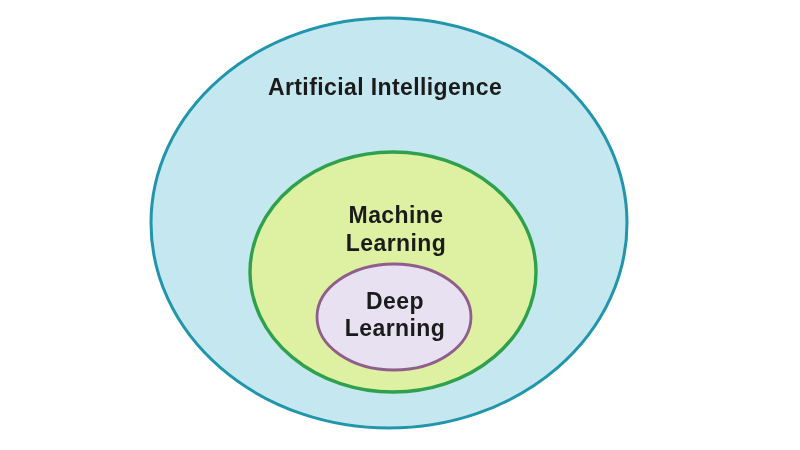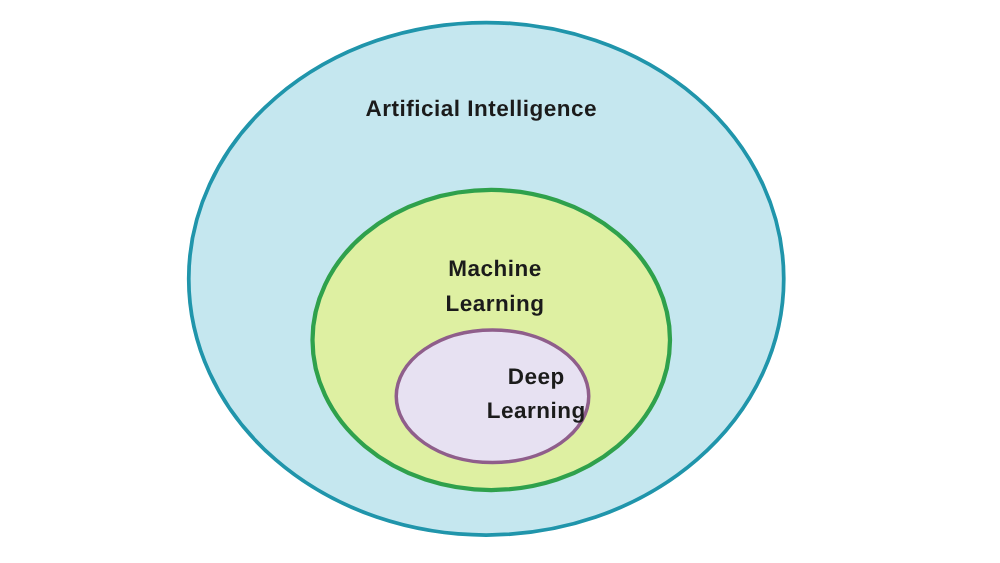--- a/index.html
+++ b/index.html
@@ -21,31 +21,31 @@
   .stage svg {
     position: absolute;
     left: 0;
     top: 0;
     display: block;
   }
   .set-label {
     position: absolute;
     transform: translate(-50%, -50%);
     font-weight: 700;
-    font-size: 18px;
+    font-size: 23px;
     line-height: 28px;
     letter-spacing: 0.4px;
     color: #1b1b1b;
     text-align: center;
     white-space: pre-line;
     user-select: none;
   }
   .label-ai { left: 385px; top: 87px; }
   .label-ml { left: 396px; top: 214px; margin-top: 15px; }
-  .label-dl { left: 395px; top: 315px; line-height: 27px; margin-left: 34px; }
+  .label-dl { left: 395px; top: 315px; line-height: 27px; }
 </style>
 </head>
 <body>
 
 <div class="stage">
 
   <svg width="800" height="450" viewBox="0 0 800 450">
     <ellipse cx="389" cy="223" rx="238" ry="205" stroke-width="3" fill="#c5e7ef" stroke="#2095ab"></ellipse>
     <ellipse cx="393" cy="272" rx="143" ry="120" stroke-width="3.4" fill="#def0a2" stroke="#2fa14c"></ellipse>
     <ellipse cx="394" cy="317" rx="77" ry="53" stroke-width="2.8" fill="#e7e1f2" stroke="#8f5e8b"></ellipse>

